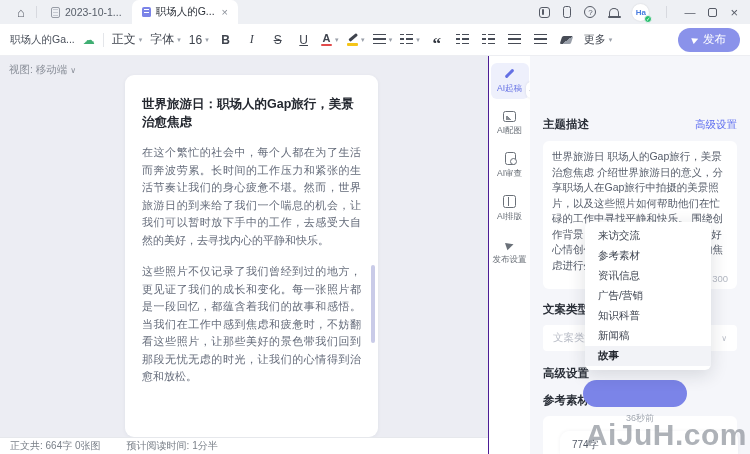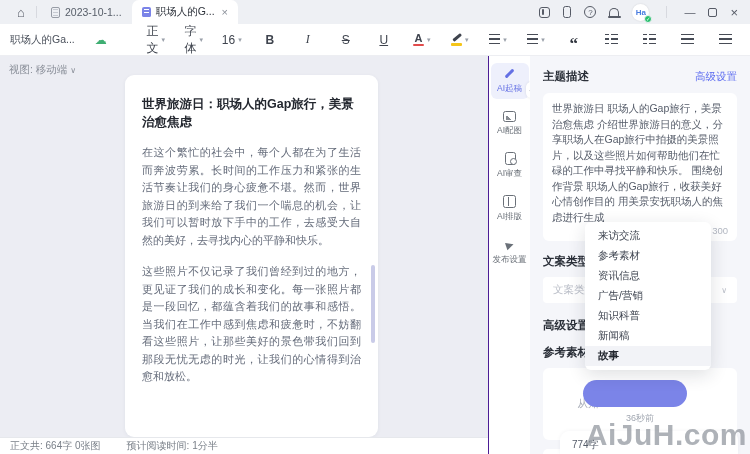--- a/index.html
+++ b/index.html
@@ -33,21 +33,21 @@
   .avatar { width:17px; height:17px; background:#ffffff; border-radius:50%; font-size:8px; font-weight:bold; color:#4a7de0;
     display:flex; align-items:center; justify-content:center; position:relative; box-shadow:0 0 2px rgba(0,0,0,.12); }
   .avatar .badge { position:absolute; right:-3px; bottom:-2px; width:8px; height:8px; background:#27c06d; border-radius:50%;
     color:#fff; font-size:5.5px; display:flex; align-items:center; justify-content:center; border:1px solid #eef0f4; }
   .ic-min { font-size:11px; color:#565b66; }
   .ic-max { width:9px; height:9px; border:1.2px solid #565b66; border-radius:2px; }
   .ic-x { font-size:13px; color:#565b66; }
 
   
   .toolbar { position:absolute; top:24px; left:0; width:750px; height:32px; background:#ffffff;
-    display:flex; align-items:center; padding:0 10px; gap:20px; border-bottom:1px solid #edeef2; }
+    display:flex; align-items:center; padding:0 10px; gap:8px; border-bottom:1px solid #edeef2; }
   .docname { font-size:10.5px; color:#4a505b; white-space:nowrap; }
   .cloud { position:relative; font-size:12px; color:#3fae72; line-height:1; }
   .vdiv { width:1px; height:14px; background:#e4e6ea; }
   .tbtn { display:flex; align-items:center; justify-content:center; height:22px; min-width:18px;
     color:#3f444e; font-size:12px; cursor:pointer; border-radius:4px; }
   .arr { font-size:7px; color:#9aa0aa; margin-left:3px; }
   .b-bold { font-weight:bold; }
   .b-italic { font-style:italic; font-family:"Liberation Serif",serif; }
   .b-strike { text-decoration:line-through; }
   .b-under { text-decoration:underline; }
@@ -102,21 +102,21 @@
     border:1.2px solid currentColor; border-radius:50%; background:#fff; }
   .ric-layout { border:1.2px solid currentColor; border-radius:2.5px; }
   .ric-layout::before { content:""; position:absolute; left:4px; top:1px; bottom:1px; width:1.2px; background:currentColor; }
   .ric-mega { display:flex; align-items:center; justify-content:center; font-size:10px; transform:rotate(-18deg); }
   .collapse-handle { position:absolute; left:526px; top:82px; width:9px; height:16px; background:#ffffff;
     border-radius:5px 0 0 5px; box-shadow:0 0 3px rgba(0,0,0,.1); font-size:7px; color:#9aa0aa;
     display:flex; align-items:center; justify-content:center; }
 
   
   .panel { position:absolute; left:530px; top:56px; width:220px; height:398px; background:#f5f6fa; padding:13px 13px 0; }
-  .p-row { display:flex; align-items:center; }
+  .p-row { display:flex; align-items:center;margin-top:48px; }
   .p-head { font-size:11.5px; font-weight:bold; color:#2b3039; }
   .p-link { margin-left:auto; font-size:10.5px; color:#5c6cf0; cursor:pointer; }
   .topic-box { margin-top:9px; background:#ffffff; border-radius:6px; padding:8px 9px 16px; position:relative; }
   .topic-text { font-size:10.5px; color:#565d6a; line-height:15.5px; }
   .counter { position:absolute; right:9px; bottom:5px; font-size:9.5px; color:#b3b8c2; }
   .h-type { margin-top:13px; }
   .select { margin-top:8px; height:26px; background:#ffffff; border-radius:4px; display:flex; align-items:center;
     padding:0 10px; font-size:10.5px; cursor:pointer; }
   .sel-ph { color:#b9bdc7; margin-right:10px; }
   .sel-val { color:#565d6a; }

